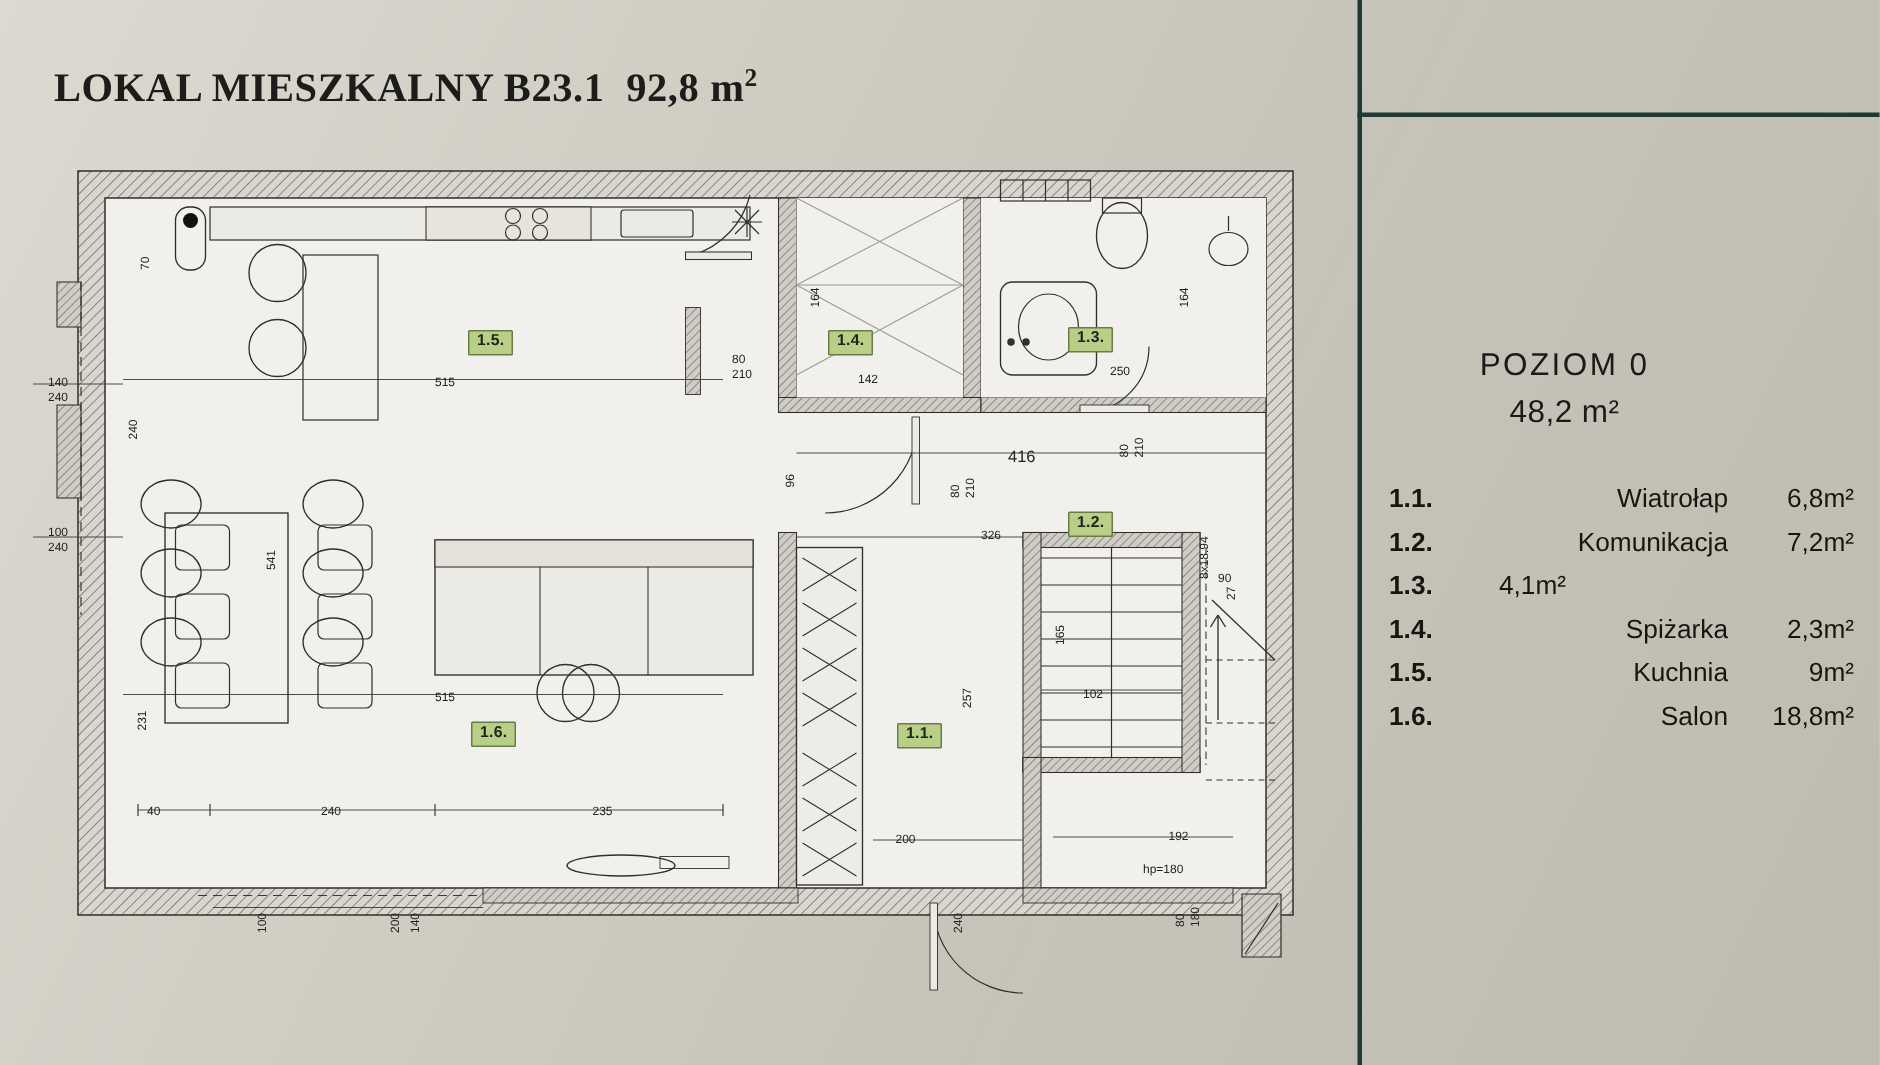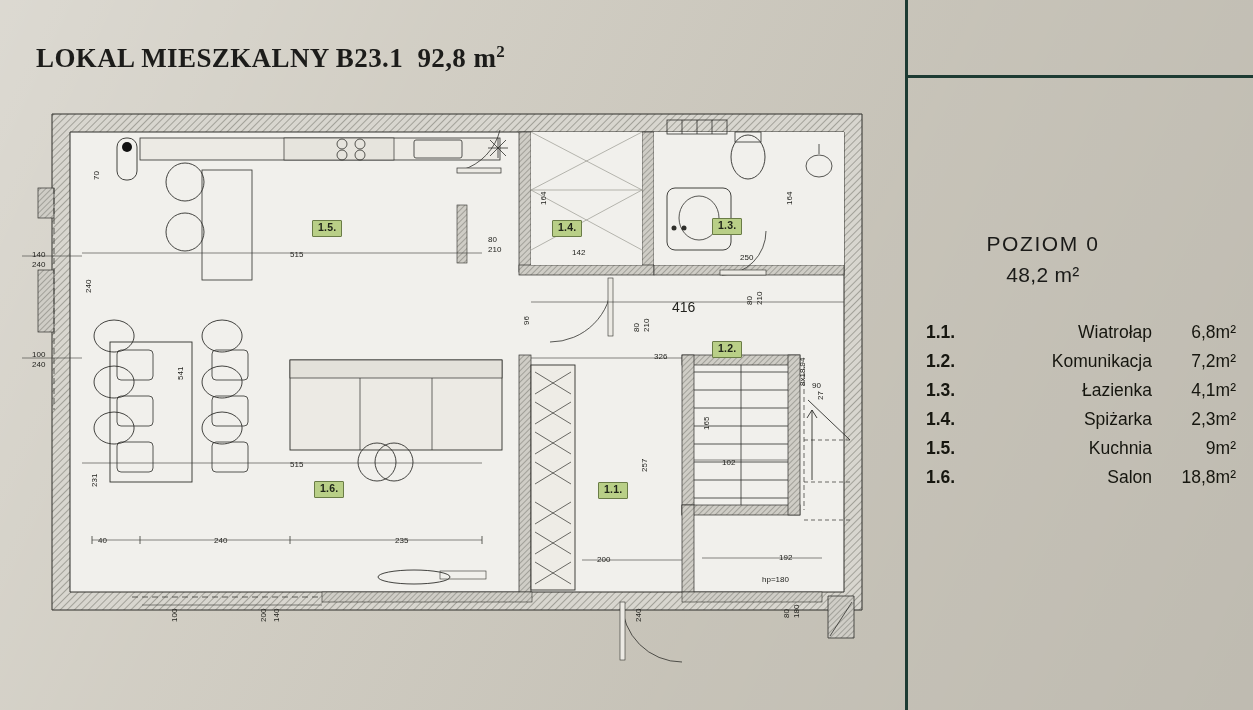--- a/index.html
+++ b/index.html
@@ -145,21 +145,20 @@
       <span class="legend-label">Wiatrołap</span>
       <span class="legend-area">6,8m²</span>
     </div>
     <div class="legend-row">
       <span class="legend-num">1.2.</span>
       <span class="legend-label">Komunikacja</span>
       <span class="legend-area">7,2m²</span>
     </div>
     <div class="legend-row">
       <span class="legend-num">1.3.</span>
-      <span class="legend-label">Łazienka</span>
       <span class="legend-area">4,1m²</span>
     </div>
     <div class="legend-row">
       <span class="legend-num">1.4.</span>
       <span class="legend-label">Spiżarka</span>
       <span class="legend-area">2,3m²</span>
     </div>
     <div class="legend-row">
       <span class="legend-num">1.5.</span>
       <span class="legend-label">Kuchnia</span>
@@ -353,23 +352,23 @@
       <div style="position: absolute; left: 192px; top: 426px; font-size: 8px; color: rgb(35, 35, 31); white-space: nowrap; transform-origin: left top;">240</div>
       <div style="position: absolute; left: 373px; top: 426px; font-size: 8px; color: rgb(35, 35, 31); white-space: nowrap; transform-origin: left top; text-align: center;">235</div>
       <div style="position: absolute; left: 10px; top: 140px; font-size: 8px; color: rgb(35, 35, 31); white-space: nowrap; transform-origin: left top;">140</div>
       <div style="position: absolute; left: 10px; top: 150px; font-size: 8px; color: rgb(35, 35, 31); white-space: nowrap; transform-origin: left top;">240</div>
       <div style="position: absolute; left: 10px; top: 240px; font-size: 8px; color: rgb(35, 35, 31); white-space: nowrap; transform-origin: left top;">100</div>
       <div style="position: absolute; left: 10px; top: 250px; font-size: 8px; color: rgb(35, 35, 31); white-space: nowrap; transform-origin: left top;">240</div>
       <div style="position: absolute; left: 517px; top: 95px; font-size: 8px; color: rgb(35, 35, 31); white-space: nowrap; transform-origin: left top; transform: rotate(-90deg);">164</div>
       <div style="position: absolute; left: 550px; top: 138px; font-size: 8px; color: rgb(35, 35, 31); white-space: nowrap; transform-origin: left top;">142</div>
       <div style="position: absolute; left: 466px; top: 125px; font-size: 8px; color: rgb(35, 35, 31); white-space: nowrap; transform-origin: left top;">80</div>
       <div style="position: absolute; left: 466px; top: 135px; font-size: 8px; color: rgb(35, 35, 31); white-space: nowrap; transform-origin: left top;">210</div>
-      <div style="position: absolute; left: 718px; top: 143px; font-size: 8px; color: rgb(35, 35, 31); white-space: nowrap; transform-origin: left top;">250</div>
+      <div style="position: absolute; left: 718px; top: 133px; font-size: 8px; color: rgb(35, 35, 31); white-space: nowrap; transform-origin: left top;">250</div>
       <div style="position: absolute; left: 763px; top: 95px; font-size: 8px; color: rgb(35, 35, 31); white-space: nowrap; transform-origin: left top; transform: rotate(-90deg);">164</div>
-      <div style="position: absolute; left: 650px; top: 189px; font-size: 14px; color: rgb(35, 35, 31); white-space: nowrap; transform-origin: left top;">416</div>
+      <div style="position: absolute; left: 650px; top: 189px; font-size: 11px; color: rgb(35, 35, 31); white-space: nowrap; transform-origin: left top;">416</div>
       <div style="position: absolute; left: 500px; top: 215px; font-size: 8px; color: rgb(35, 35, 31); white-space: nowrap; transform-origin: left top; transform: rotate(-90deg);">96</div>
       <div style="position: absolute; left: 610px; top: 222px; font-size: 8px; color: rgb(35, 35, 31); white-space: nowrap; transform-origin: left top; transform: rotate(-90deg);">80</div>
       <div style="position: absolute; left: 620px; top: 222px; font-size: 8px; color: rgb(35, 35, 31); white-space: nowrap; transform-origin: left top; transform: rotate(-90deg);">210</div>
       <div style="position: absolute; left: 723px; top: 195px; font-size: 8px; color: rgb(35, 35, 31); white-space: nowrap; transform-origin: left top; transform: rotate(-90deg);">80</div>
       <div style="position: absolute; left: 733px; top: 195px; font-size: 8px; color: rgb(35, 35, 31); white-space: nowrap; transform-origin: left top; transform: rotate(-90deg);">210</div>
       <div style="position: absolute; left: 632px; top: 242px; font-size: 8px; color: rgb(35, 35, 31); white-space: nowrap; transform-origin: left top;">326</div>
       <div style="position: absolute; left: 790px; top: 243px; font-size: 8px; color: rgb(35, 35, 31); white-space: nowrap; transform-origin: left top; margin-top: 28px;">90</div>
       <div style="position: absolute; left: 776px; top: 276px; font-size: 8px; color: rgb(35, 35, 31); white-space: nowrap; transform-origin: left top; transform: rotate(-90deg);">8x18.94</div>
       <div style="position: absolute; left: 794px; top: 290px; font-size: 8px; color: rgb(35, 35, 31); white-space: nowrap; transform-origin: left top; transform: rotate(-90deg);">27</div>
       <div style="position: absolute; left: 680px; top: 320px; font-size: 8px; color: rgb(35, 35, 31); white-space: nowrap; transform-origin: left top; transform: rotate(-90deg);">165</div>

